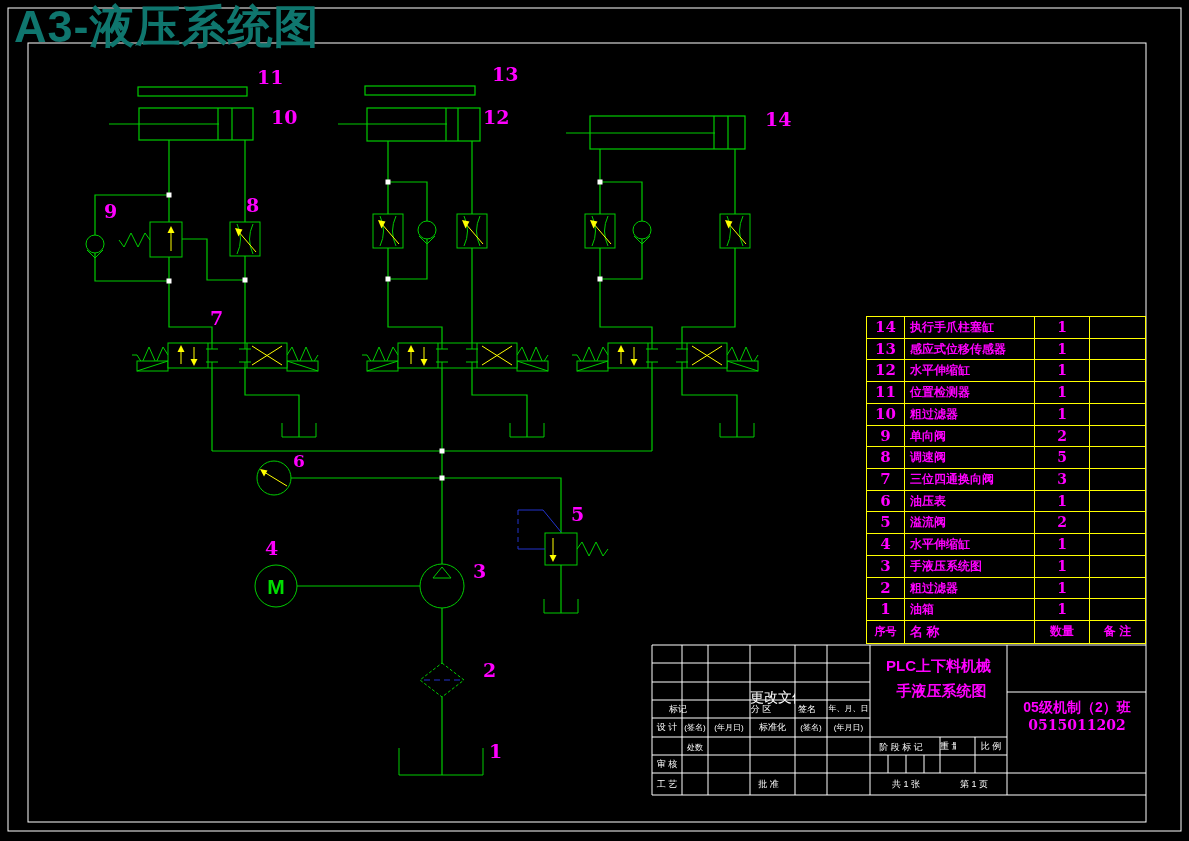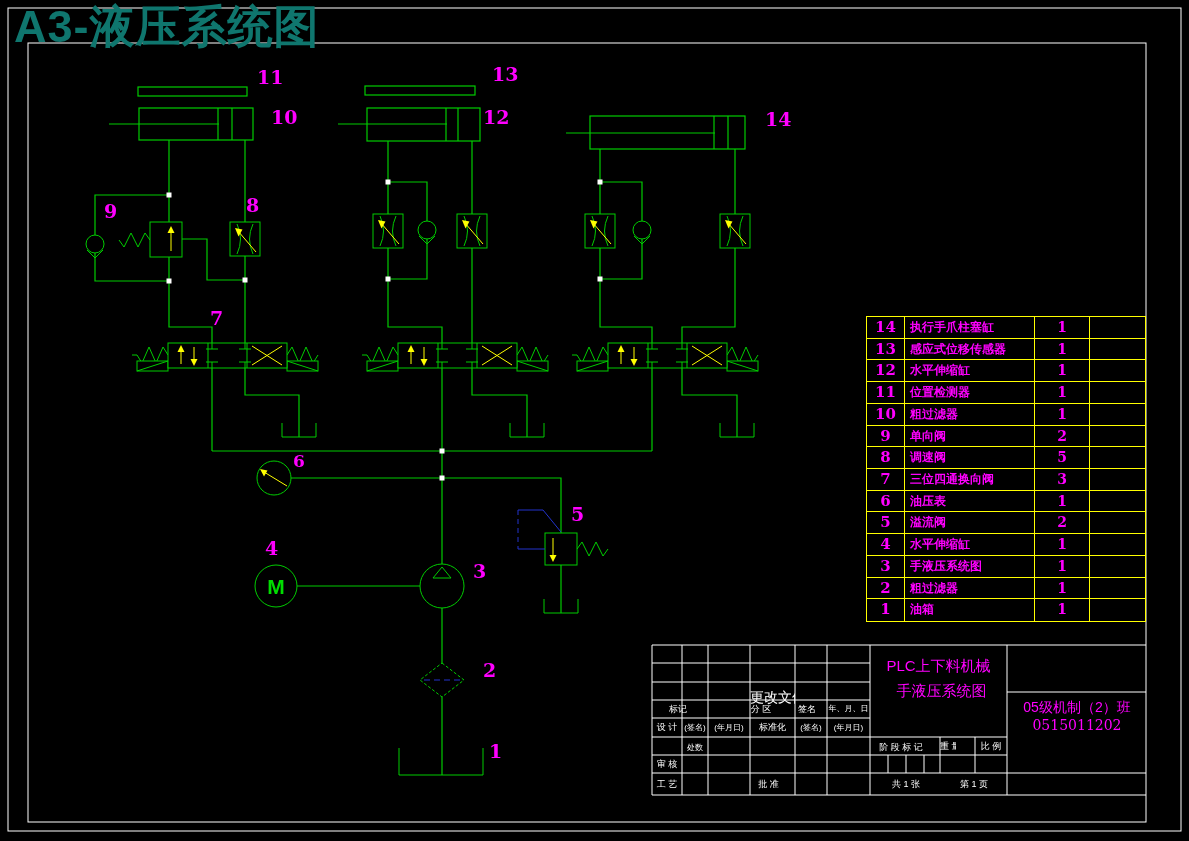--- a/index.html
+++ b/index.html
@@ -22,21 +22,21 @@
   .c-no{text-align:center;font-family:"DejaVu Serif",serif;font-weight:bold;font-size:15px;}
   .c-name{font-size:12px;padding-left:5px;font-weight:bold;}
   .c-qty{text-align:center;font-family:"DejaVu Serif",serif;font-weight:bold;font-size:14px;}
   .pt-hdr .c-no{font-size:11px;font-family:"Liberation Sans",sans-serif;}
   .pt-hdr .c-name{font-size:13px;}
   .pt-hdr .c-qty{font-size:12px;font-family:"Liberation Sans",sans-serif;}
   .pt-hdr .c-rem{font-size:12px;text-align:center;font-weight:bold;}
   
   .tb-text{position:absolute;color:#ffffff;font-size:9px;text-align:center;
            overflow:hidden;white-space:nowrap;}
-  .tb-mag{color:#ff00ff;font-weight:normal;font-size:15px;}
+  .tb-mag{color:#ff00ff;font-weight:bold;font-size:15px;}
 </style>
 </head>
 <body>
 
 <div class="sheet">
 
 <svg class="layer" width="1189" height="841" viewBox="0 0 1189 841">
   <defs>
 
     <g id="dvalve">
@@ -300,20 +300,26 @@
         <div class="c c-no">2</div>
         <div class="c c-name">粗过滤器</div>
         <div class="c c-qty">1</div>
         <div class="c c-rem"></div>
       </div>
       <div class="pt-row">
         <div class="c c-no">1</div>
         <div class="c c-name">油箱</div>
         <div class="c c-qty">1</div>
         <div class="c c-rem"></div>
+      </div>
+      <div class="pt-row pt-hdr">
+        <div class="c c-no">序号</div>
+        <div class="c c-name">名  称</div>
+        <div class="c c-qty">数量</div>
+        <div class="c c-rem">备 注</div>
       </div>
     </div>
 
 <div class="tb-text" style="left:652px;top:700px;width:52px;line-height:18px">标记</div>
 <div class="tb-text" style="left:682px;top:739px;width:26px;line-height:18px;font-size:8px">处数</div>
 <div class="tb-text" style="left:748px;top:700px;width:26px;line-height:18px">分 区</div>
 <div class="tb-text" style="left:750px;top:688px;width:45px;line-height:18px;font-size:14px">更改文件号</div>
 <div class="tb-text" style="left:795px;top:700px;width:24px;line-height:18px">签名</div>
 <div class="tb-text" style="left:827px;top:700px;width:43px;line-height:18px;font-size:8px">年、月、日</div>
 <div class="tb-text" style="left:652px;top:718px;width:30px;line-height:19px">设 计</div>

